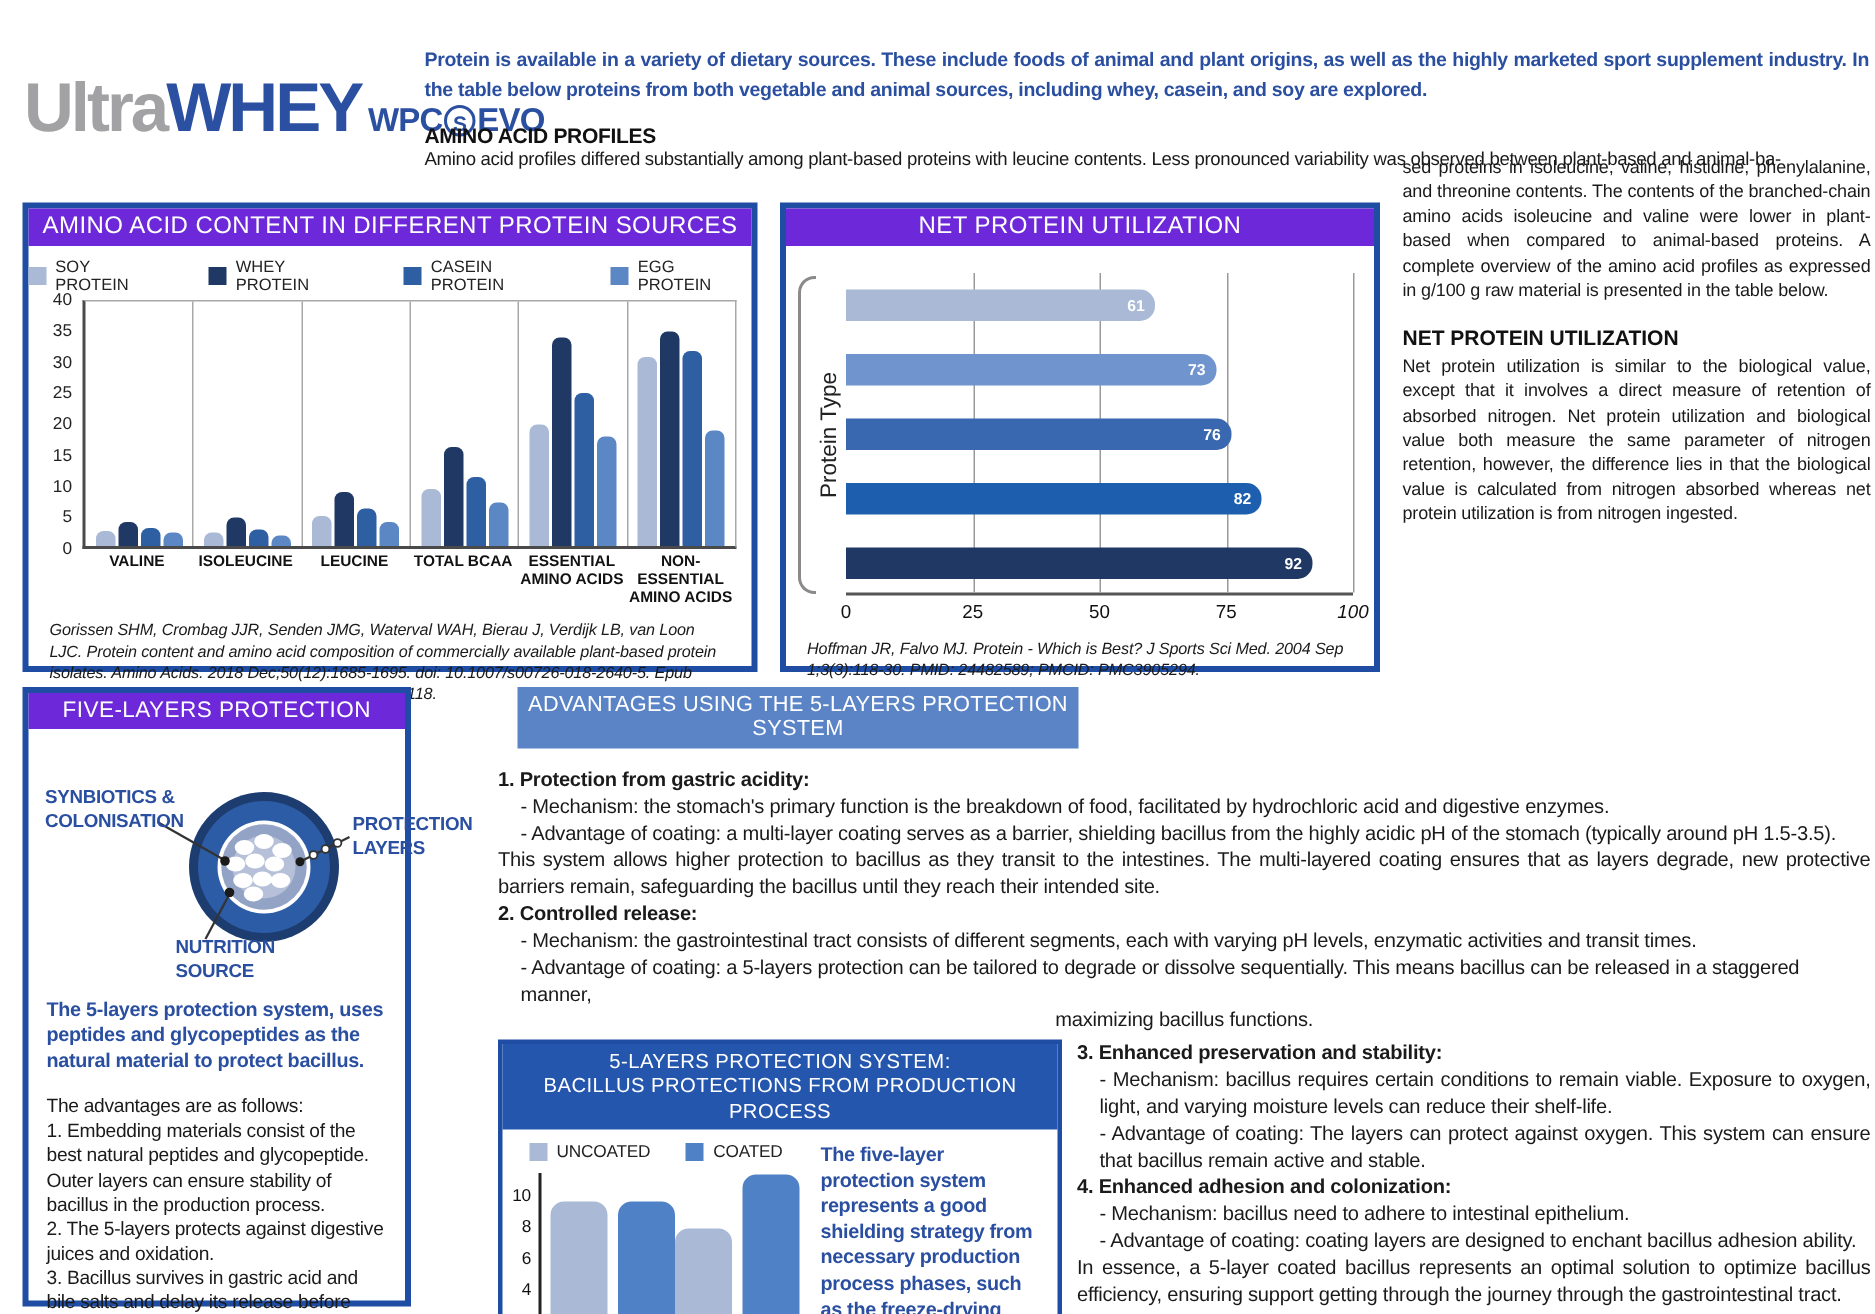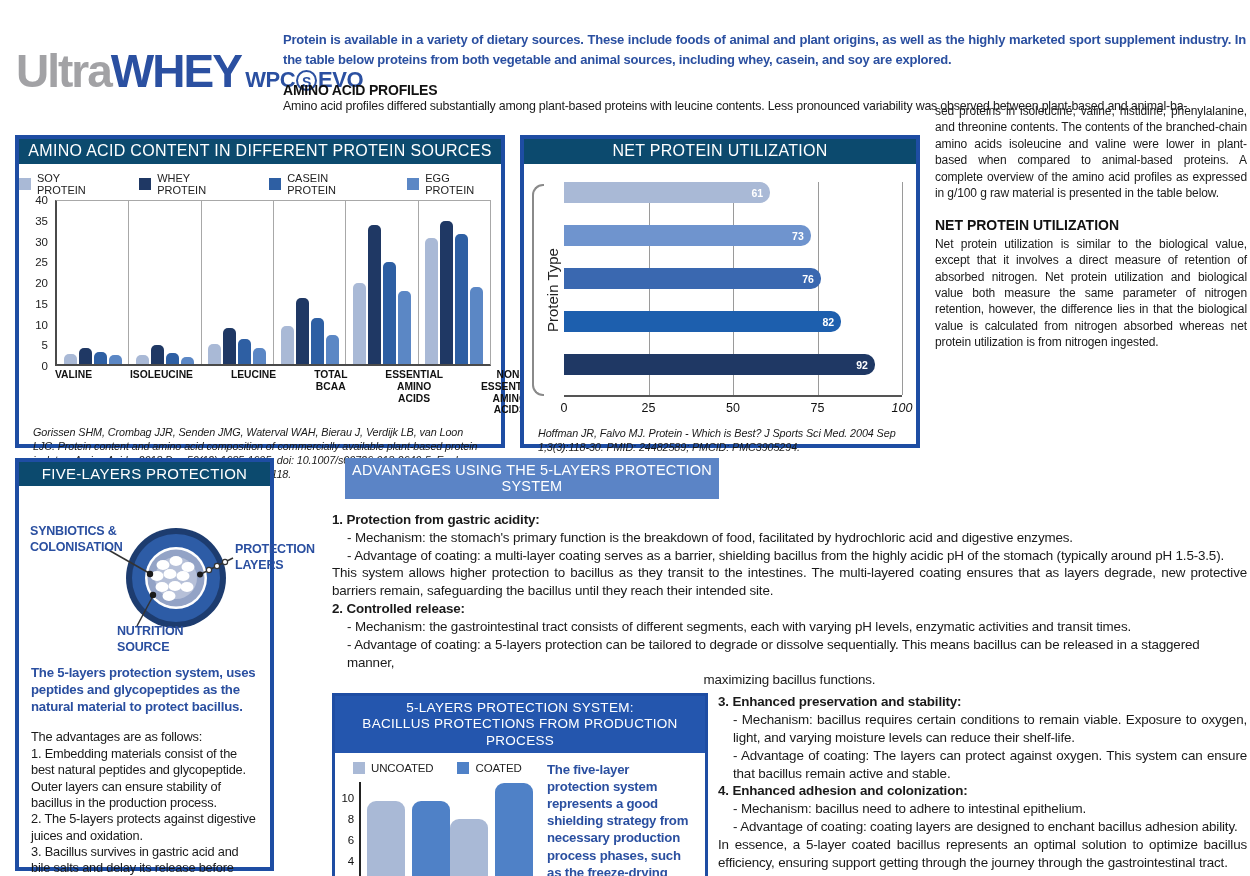--- a/index.html
+++ b/index.html
@@ -18,21 +18,21 @@
 
   
   #intro { position:absolute; left:283px; top:30px; width:963px; }
   #intro .lead { color:#2a4fa0; font-weight:bold; font-size:13px; line-height:1.5;
                  letter-spacing:-0.2px; text-align:justify; }
   #intro h3 { font-size:14px; color:#111; margin-top:13px; letter-spacing:-0.2px; }
   #intro .amino { font-size:12.4px; line-height:1.4; letter-spacing:-0.2px; text-align:justify; }
 
   
   .panel { position:absolute; background:#fff; border:4px solid #1e4da3; }
-  .panel-head { background:#0c4a6e; color:#fff; text-align:center; font-size:16px;
+  .panel-head { background:#6d28d9; color:#fff; text-align:center; font-size:16px;
                 letter-spacing:0.3px; padding:3px 2px 4px; }
   #panel1 { left:15px; top:135px; width:490px; height:313px; }
   #panel2 { left:520px; top:135px; width:400px; height:313px; }
   .source { font-style:italic; font-size:10.8px; line-height:1.3; padding:9px 14px 0;
             letter-spacing:-0.1px; }
 
   
   .legend { display:flex; justify-content:center; gap:28px; padding:8px 0 4px; }
   .legend .li { display:flex; align-items:center; gap:6px; font-size:11px; color:#222; }
   .legend .sw { width:12px; height:12px; display:inline-block; }
@@ -40,36 +40,36 @@
   
   .plot-wrap1 { display:flex; padding:0 10px 0 6px; }
   .yticks1 { position:relative; width:30px; }
   .ytick { position:absolute; right:7px; transform:translateY(50%); font-size:11.5px; color:#222; }
   .plot1 { flex:1; height:166px; display:flex; border-left:2px solid #4a4a4a;
            border-bottom:2px solid #4a4a4a; border-top:1px solid #a8a8a8; border-right:1px solid #a8a8a8; }
   .group { flex:1; display:flex; align-items:flex-end; justify-content:center; gap:2px;
            border-right:1px solid #a8a8a8; }
   .group:last-child { border-right:none; }
   .bar-v { width:13px; border-radius:5px 5px 0 0; }
-  .cats1 { display:flex; padding:3px 11px 0 36px;gap:38px; }
+  .cats1 { display:flex; padding:3px 11px 0 36px; }
   .cat { flex:1; text-align:center; font-size:10.3px; font-weight:bold; line-height:1.15; color:#111; }
 
   
   .h-chart { display:flex; padding:18px 14px 0 8px; }
   .brace { width:12px; height:212px; margin-top:2px; border-left:2px solid #8a8a8a;
            border-top:2px solid #8a8a8a; border-bottom:2px solid #8a8a8a;
            border-radius:11px 0 0 11px; }
   .ylab2 { writing-mode:vertical-rl; transform:rotate(180deg); text-align:center;
            font-size:15px; color:#222; height:216px; width:20px; }
   .h-labels { width:60px; display:flex; flex-direction:column; padding-right:4px; }
   .h-label { height:43px; display:flex; align-items:center; font-size:12.5px; color:#111; }
   .h-main { flex:1; }
   .h-plot { position:relative; height:215px; border-bottom:2px solid #555; }
   .vline { position:absolute; top:0; bottom:0; width:1px; background:#9a9a9a; }
-  .h-row { height:43px; display:flex; position:relative; }
+  .h-row { height:43px; display:flex; align-items:center; position:relative; }
   .h-bar { height:21px; border-radius:0 10px 10px 0; display:flex; align-items:center;
            justify-content:flex-end; padding-right:7px; color:#fff; font-size:10.5px; font-weight:bold; }
   .h-xticks { position:relative; height:20px; }
   .h-xtick { position:absolute; top:4px; transform:translateX(-50%); font-size:12.5px; color:#111; }
 
   
   #right-col { position:absolute; left:935px; top:103px; width:312px; }
   #right-col .body-text { font-size:12px; line-height:1.37; text-align:justify; letter-spacing:-0.1px; }
   #right-col h3 { font-size:14px; margin:15px 0 3px; color:#111; }
 

